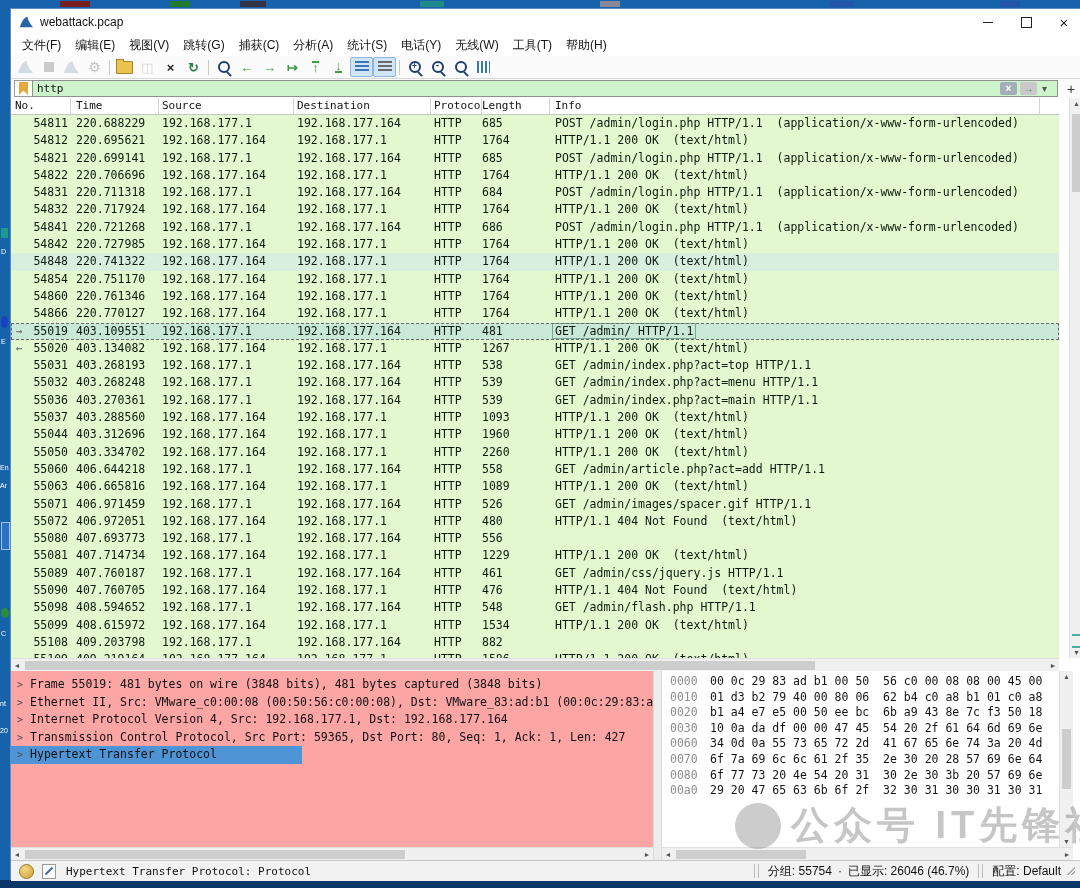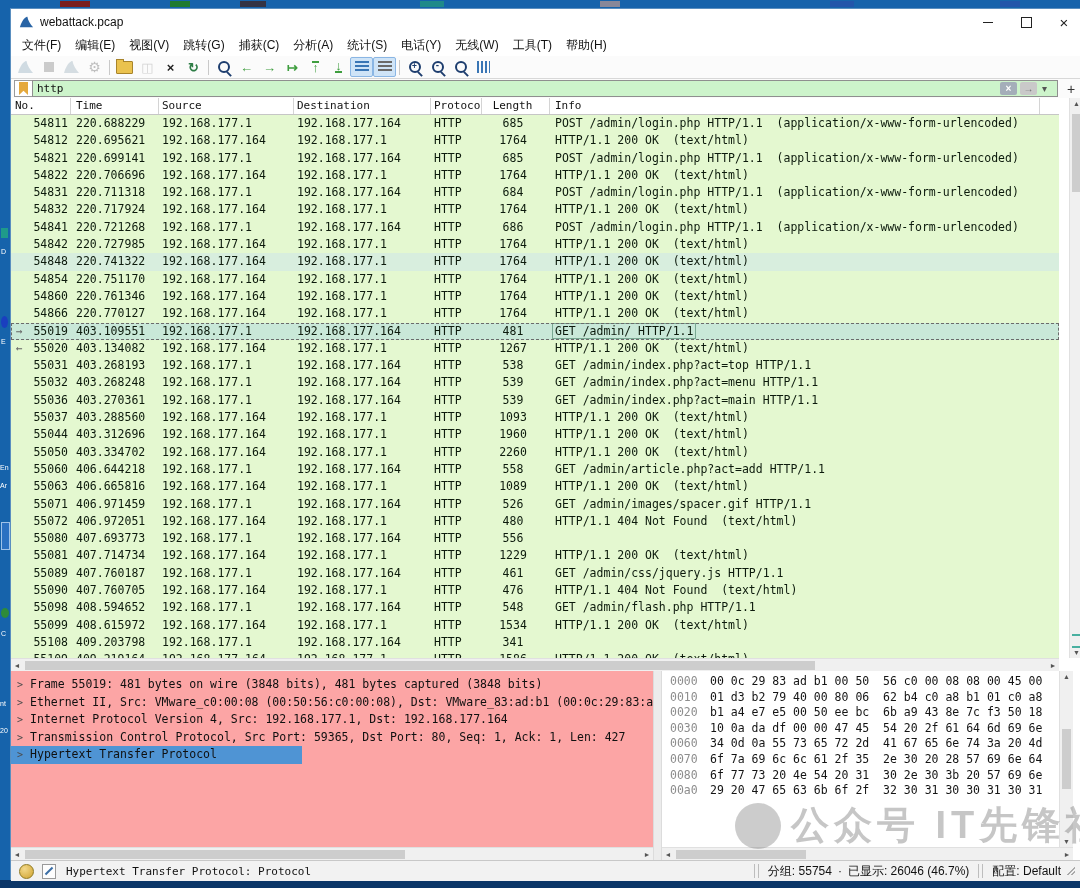--- a/index.html
+++ b/index.html
@@ -51,21 +51,21 @@
          font-family:"DejaVu Sans Mono",monospace;font-size:11.5px;color:#0c1a0c}
   .row{display:flex;height:17.3px;line-height:17.3px;position:relative;background:#e4f8d0}
   .row.marked{background:#d8eede}
   .row.selected{background:#c9e8d8;outline:1px dashed #6b6b6b;outline-offset:-1px}
   .cell{box-sizing:border-box;overflow:hidden;white-space:pre}
   .c0{width:60px;text-align:right;padding-right:3px}
   .c1{width:88px;padding-left:5px}
   .c2{width:135px;padding-left:3px}
   .c3{width:137px;padding-left:3px}
   .c4{width:51px;padding-left:3px}
-  .c5{width:68px;text-align:center;padding-right:6px}
+  .c5{width:68px;text-align:left;padding-right:6px}
   .c6{width:490px;padding-left:5px}
   .row.selected .c6 span{border:1px solid #79a892;padding:0 2px;margin-left:-3px}
   .marker{position:absolute;left:5px;top:0;color:#666;font-size:11px}
   
   .sb{position:absolute;background:#f0f0f0;z-index:6}
   .sb-th{position:absolute;background:#cdcdcd}
   .sb-ar{position:absolute;color:#555;font-size:7px;text-align:center;width:100%;left:0}
   #plist-vscroll{right:0;top:89px;width:14px;height:560px;border-left:1px solid #e0e0e0;box-sizing:border-box}
   #plist-hscroll{left:0;top:649px;width:1048px;height:13px;border-top:1px solid #e0e0e0;box-sizing:border-box}
   
@@ -523,21 +523,21 @@
         <div class="cell c4">HTTP</div>
         <div class="cell c5">1534</div>
         <div class="cell c6"><span>HTTP/1.1 200 OK  (text/html)</span></div>
       </div>
       <div class="row">
         <div class="cell c0">55108</div>
         <div class="cell c1">409.203798</div>
         <div class="cell c2">192.168.177.1</div>
         <div class="cell c3">192.168.177.164</div>
         <div class="cell c4">HTTP</div>
-        <div class="cell c5">341</div>
+        <div class="cell c5">882</div>
       </div>
       <div class="row">
         <div class="cell c0">55109</div>
         <div class="cell c1">409.219164</div>
         <div class="cell c2">192.168.177.164</div>
         <div class="cell c3">192.168.177.1</div>
         <div class="cell c4">HTTP</div>
         <div class="cell c5">1586</div>
         <div class="cell c6"><span>HTTP/1.1 200 OK  (text/html)</span></div>
       </div>

